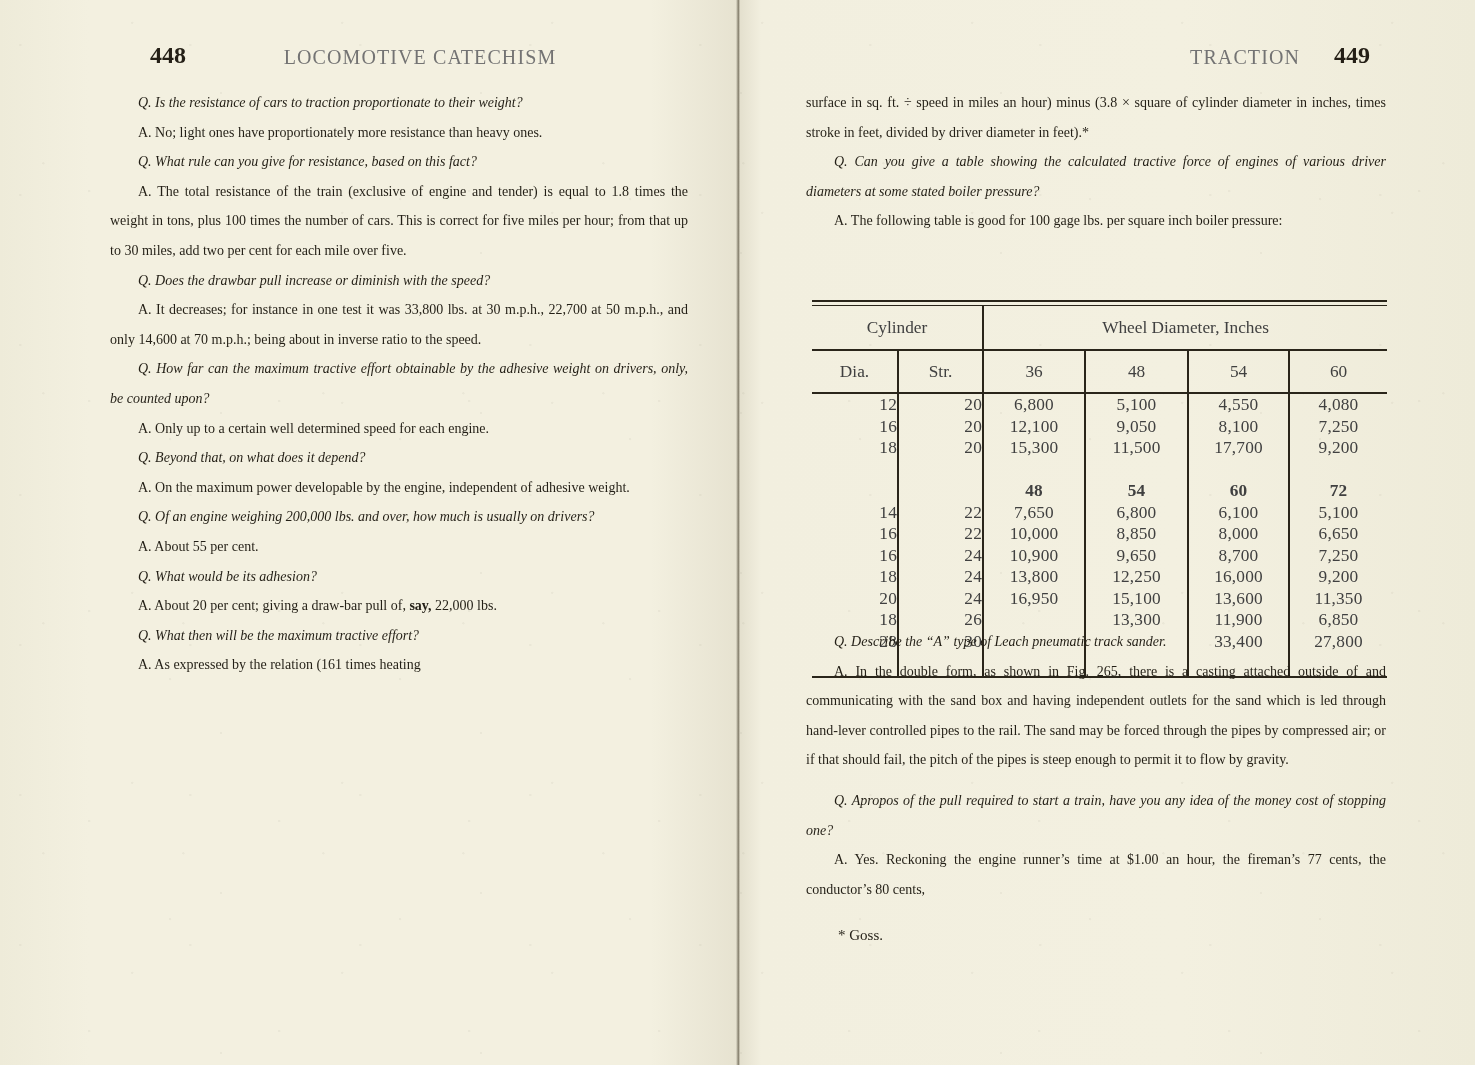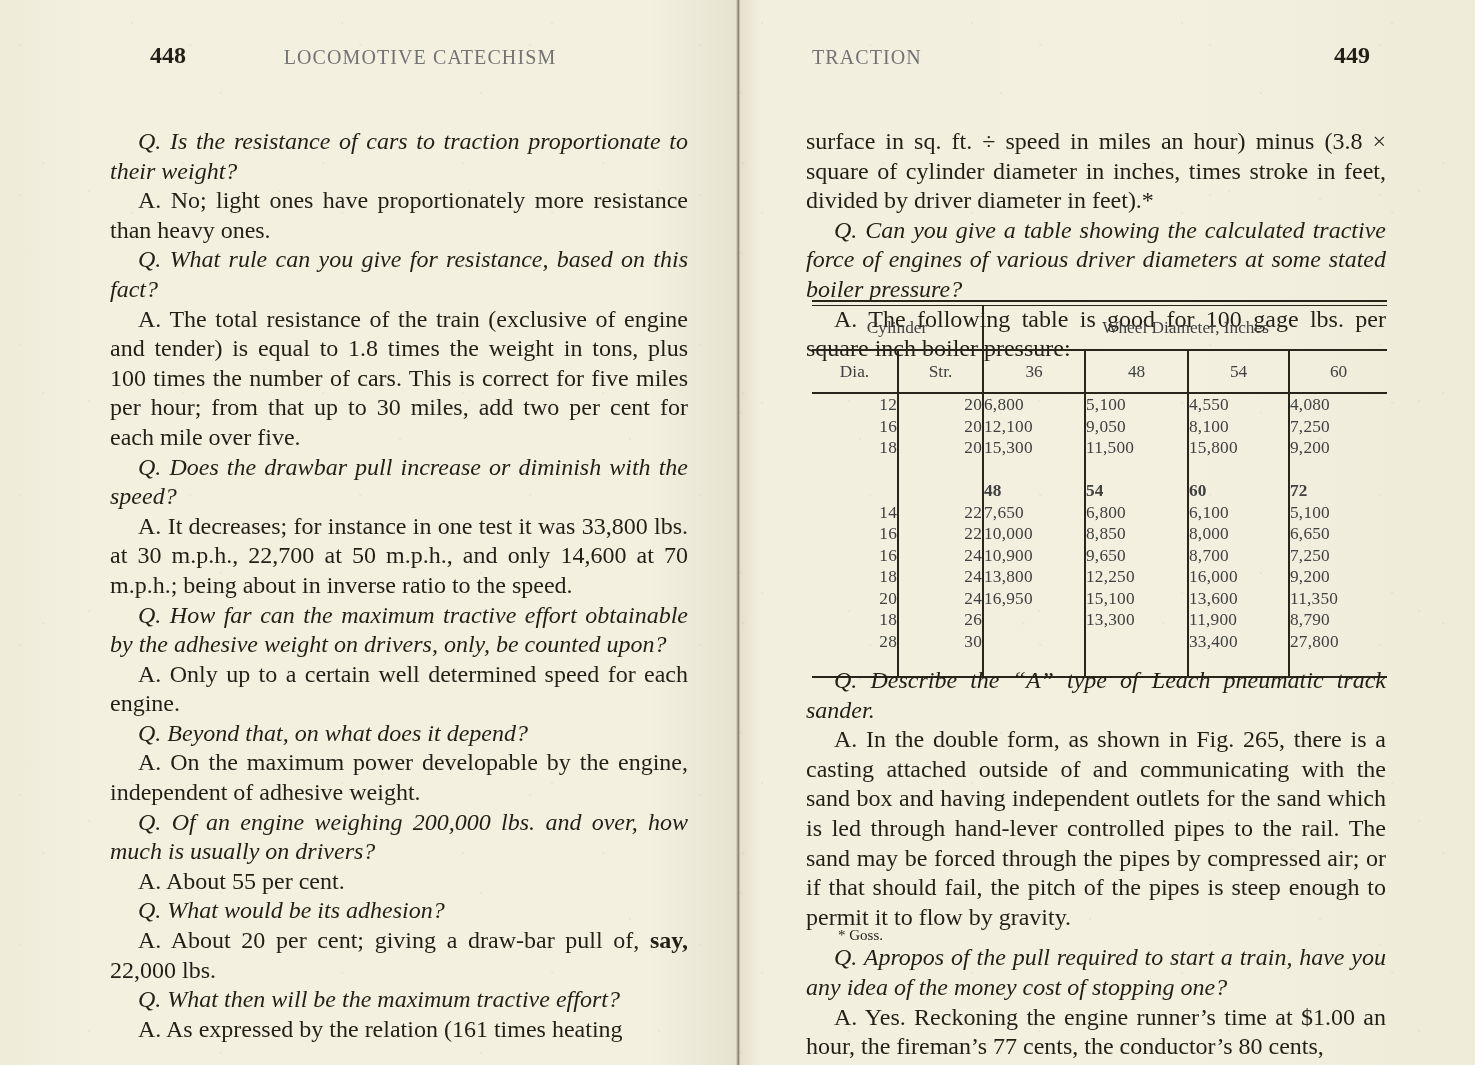--- a/index.html
+++ b/index.html
@@ -69,33 +69,32 @@
   .folio {
     position: absolute;
     top: 42px;
     font-size: 24px;
     font-weight: bold;
     line-height: 26px;
     color: #241f16;
   }
   #folio-left  { left: 109px; margin-left: 41px; }
   #runhead-left{ left: 200px; width: 440px; text-align: center; }
-  #runhead-right{ left: 812px; width: 440px; text-align: left; }
+  #runhead-right{ left: 860px; width: 440px; text-align: right; }
   #folio-right { left: 1334px; }
 
   
   .col {
     position: absolute;
-    font-size: 24px;
+    font-size: 14px;
     line-height: 29.6px;
     text-align: justify;
     text-justify: inter-word;
     -webkit-hyphens: none;
     hyphens: none;
-    margin-top: 39px;
   }
   #col-left  { left: 110px; top: 88px;  width: 578px; }
   #col-right { left: 806px; top: 88px;  width: 580px; }
 
   .col p { margin: 0; }
   .col p.q  { font-style: italic; text-indent: 28px; }
   .col p.a  { text-indent: 28px; }
   .col p.cont { text-indent: 0; }
   b.semib { font-weight: bold; }
 
@@ -143,21 +142,21 @@
     font-size: 18.6px;
     font-weight: normal;
     text-align: center;
   }
   th.colhdr {
     height: 41px;
     font-size: 18px;
     text-align: center;
   }
   th.colhdr.num, td.num { text-align: center; }
-  td.numcell { font-weight: bold; letter-spacing: .2px; }
+  td.numcell { text-align: center; font-weight: bold; letter-spacing: .2px; }
   td.diacell, td.strcell { text-align: right; font-weight: bold; letter-spacing: .2px; }
   tr.subhdr td { font-weight: bold; }
   tr.data td { height: 21.5px; }
   tr.pad td { height: 12px; }
   tr.tail td { height: 24px; }
   .hrow td { padding: 0; }
   .hcell-line { border-top: 2px solid #2a251a; }
 </style>
 </head>
 <body>
@@ -247,21 +246,21 @@
             <td class="numcell vline">12,100</td>
             <td class="numcell vline">9,050</td>
             <td class="numcell vline">8,100</td>
             <td class="numcell vline">7,250</td>
           </tr>
           <tr class="data">
             <td class="diacell">18</td>
             <td class="strcell vline">20</td>
             <td class="numcell vline">15,300</td>
             <td class="numcell vline">11,500</td>
-            <td class="numcell vline">15,800</td>
+            <td class="numcell vline">17,700</td>
             <td class="numcell vline">9,200</td>
           </tr>
           <tr class="pad">
             <td class="">&nbsp;</td>
             <td class="vline">&nbsp;</td>
             <td class="vline">&nbsp;</td>
             <td class="vline">&nbsp;</td>
             <td class="vline">&nbsp;</td>
             <td class="vline">&nbsp;</td>
           </tr>
@@ -312,21 +311,21 @@
             <td class="numcell vline">15,100</td>
             <td class="numcell vline">13,600</td>
             <td class="numcell vline">11,350</td>
           </tr>
           <tr class="data">
             <td class="diacell">18</td>
             <td class="strcell vline">26</td>
             <td class="numcell vline"></td>
             <td class="numcell vline">13,300</td>
             <td class="numcell vline">11,900</td>
-            <td class="numcell vline">8,790</td>
+            <td class="numcell vline">6,850</td>
           </tr>
           <tr class="data">
             <td class="diacell">28</td>
             <td class="strcell vline">30</td>
             <td class="numcell vline"></td>
             <td class="numcell vline"></td>
             <td class="numcell vline">33,400</td>
             <td class="numcell vline">27,800</td>
           </tr>
           <tr class="tail">

